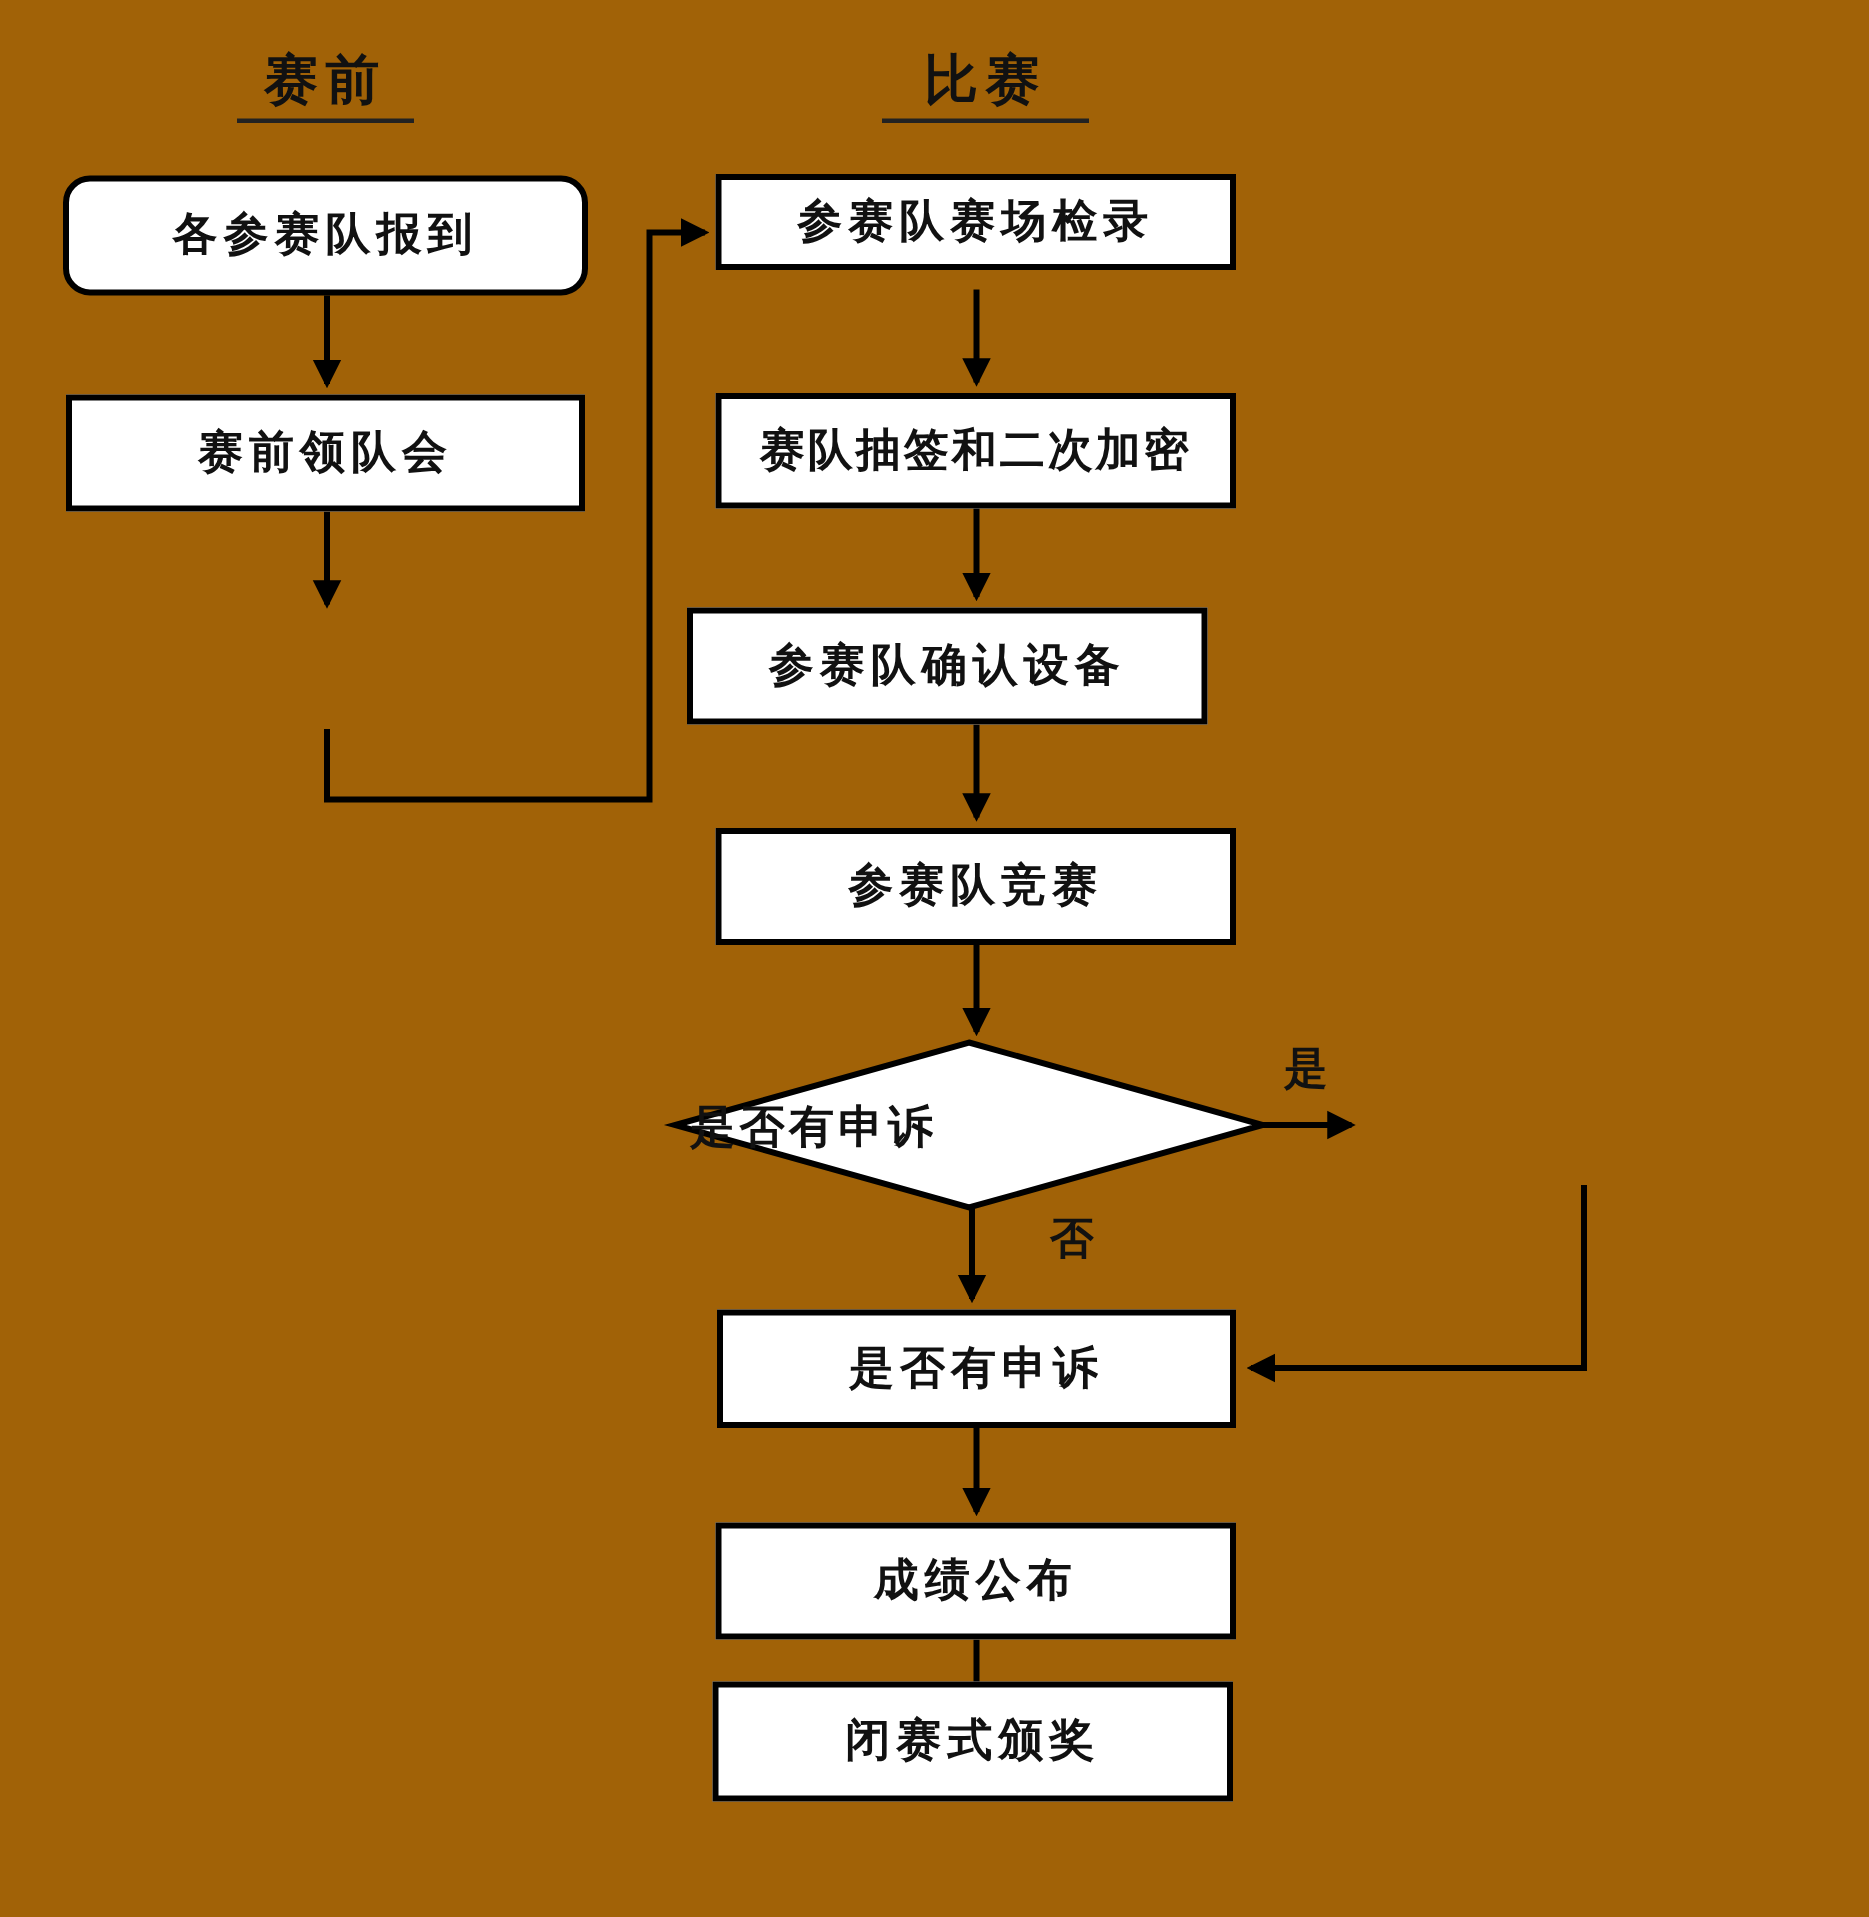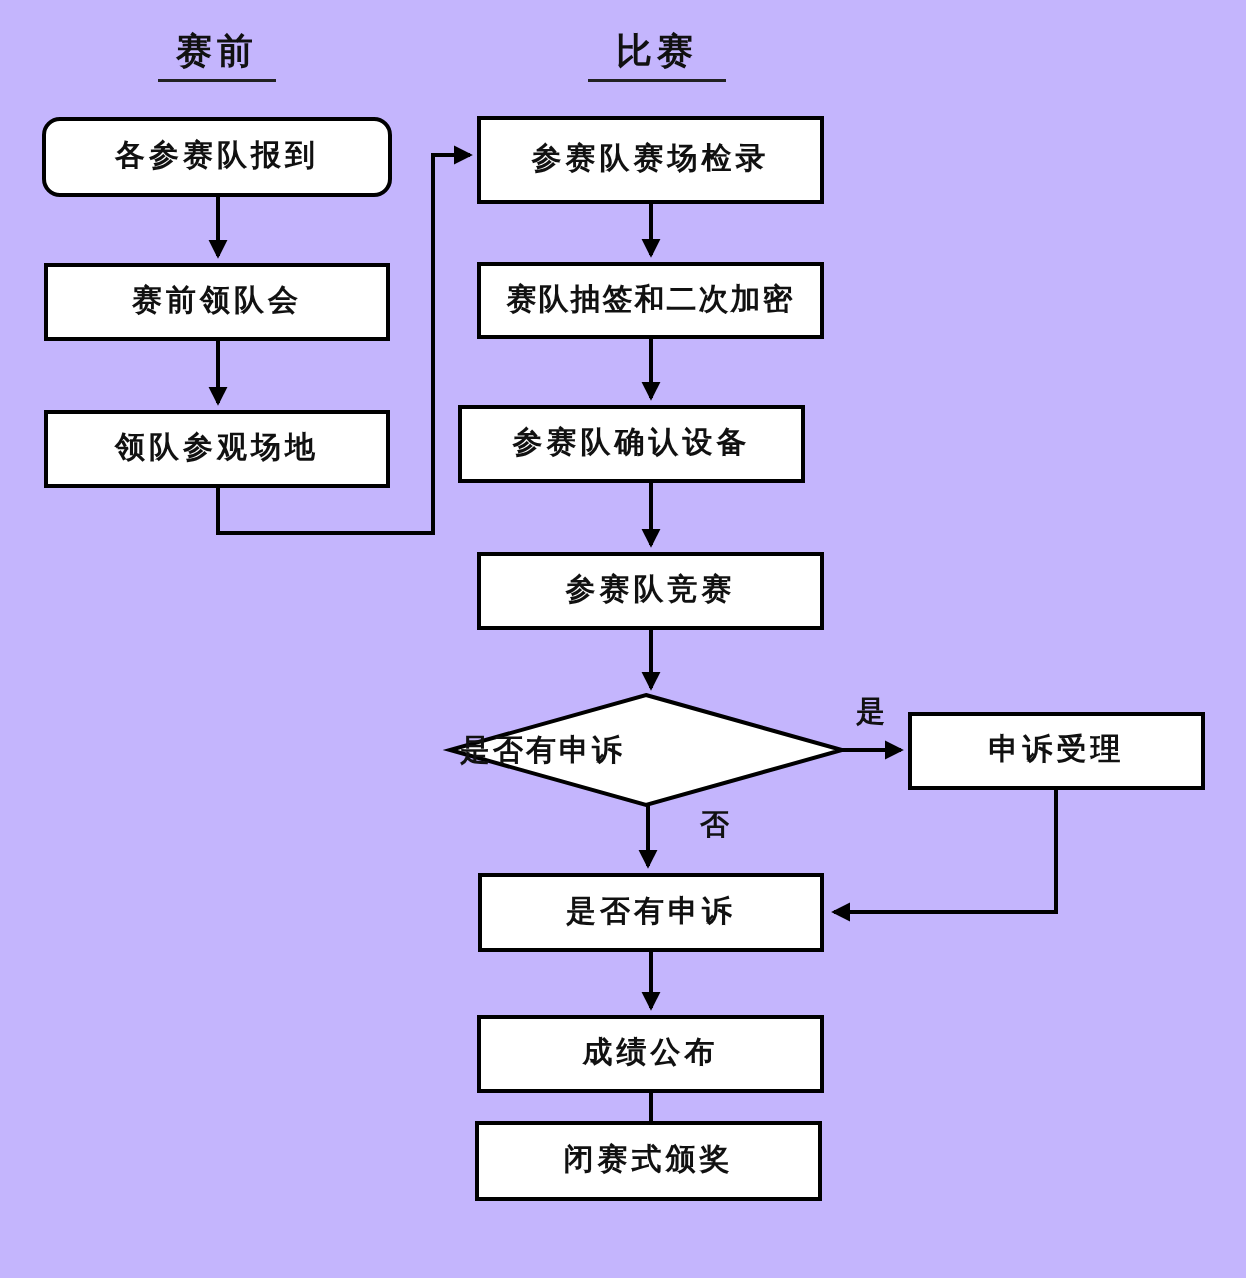--- a/index.html
+++ b/index.html
@@ -1,18 +1,18 @@
 <!DOCTYPE html>
 <html><head>
 <meta charset="utf-8">
 <style>
   html, body { margin:0; padding:0; background:#ffffff; }
   #canvas {
-    position:relative; width:1246px; height:1278px; background:#c4b5fd;
-    font-family:Liberation Mono, monospace; color:#111;
+    position:relative; width:1246px; height:1278px; background:#a16207;
+    font-family:Liberation Serif, serif; color:#111;
     overflow:hidden;
   }
   #wires { position:absolute; left:0; top:0; width:1246px; height:1278px; }
   .box {
     position:absolute; box-sizing:border-box; background:#fff;
     border:4px solid #000; display:flex; align-items:center; justify-content:center;
     font-weight:bold; font-size:30px; letter-spacing:4px; text-align:center;
     line-height:1; white-space:nowrap;
   }
   .col-header {
@@ -20,21 +20,21 @@
     letter-spacing:5px; border-bottom:3px solid #222; padding-bottom:5px;
     line-height:1.1; white-space:nowrap;
   }
   #hdrPre  { left:158px; top:34px; width:118px; }
   #hdrMatch{ left:588px; top:34px; width:138px; }
 
   #bL1 { left:42px;  top:117px; width:350px; height:80px;border-radius:18px; }
   #bL2 { left:44px;  top:263px; width:346px; height:78px; }
   #bL3 { left:44px;  top:410px; width:346px; height:78px; }
 
-  #bR1 { left:477px; top:116px; width:347px; height:88px; }
+  #bR1 { left:477px; top:116px; width:347px; height:64px; }
   #bR2 { left:477px; top:262px; width:347px; height:77px; letter-spacing:2px; }
   #bR3 { left:458px; top:405px; width:347px; height:78px; }
   #bR4 { left:477px; top:552px; width:347px; height:78px; }
   #bAppeal { left:908px; top:712px; width:297px; height:78px; }
   #bR5 { left:478px; top:873px; width:346px; height:79px; }
   #bR6 { left:477px; top:1015px; width:347px; height:78px; }
   #bR7 { left:475px; top:1121px; width:347px; height:80px; }
 
   #diamondLabel {
     position:absolute; left:460px; top:737px; width:372px; text-align:left;
@@ -72,30 +72,28 @@
       <line x1="651" y1="952" x2="651" y2="1008" marker-end="url(#ah)"></line>
       <line x1="651" y1="1093" x2="651" y2="1150" marker-end="url(#ah)"></line>
     </g>
   </svg>
 
   <div class="col-header" id="hdrPre">赛前</div>
   <div class="col-header" id="hdrMatch">比赛</div>
 
   <div class="box" id="bL1">各参赛队报到</div>
   <div class="box" id="bL2">赛前领队会</div>
-  <div class="box" id="bL3">领队参观场地</div>
 
   <div class="box" id="bR1">参赛队赛场检录</div>
   <div class="box" id="bR2">赛队抽签和二次加密</div>
   <div class="box" id="bR3">参赛队确认设备</div>
   <div class="box" id="bR4">参赛队竞赛</div>
 
   <div id="diamondLabel">是否有申诉</div>
   <div class="edge-label" id="lblYes">是</div>
   <div class="edge-label" id="lblNo">否</div>
 
-  <div class="box" id="bAppeal">申诉受理</div>
 
   <div class="box" id="bR5">是否有申诉</div>
   <div class="box" id="bR6">成绩公布</div>
   <div class="box" id="bR7">闭赛式颁奖</div>
 
 </div>
 
 </body></html>

